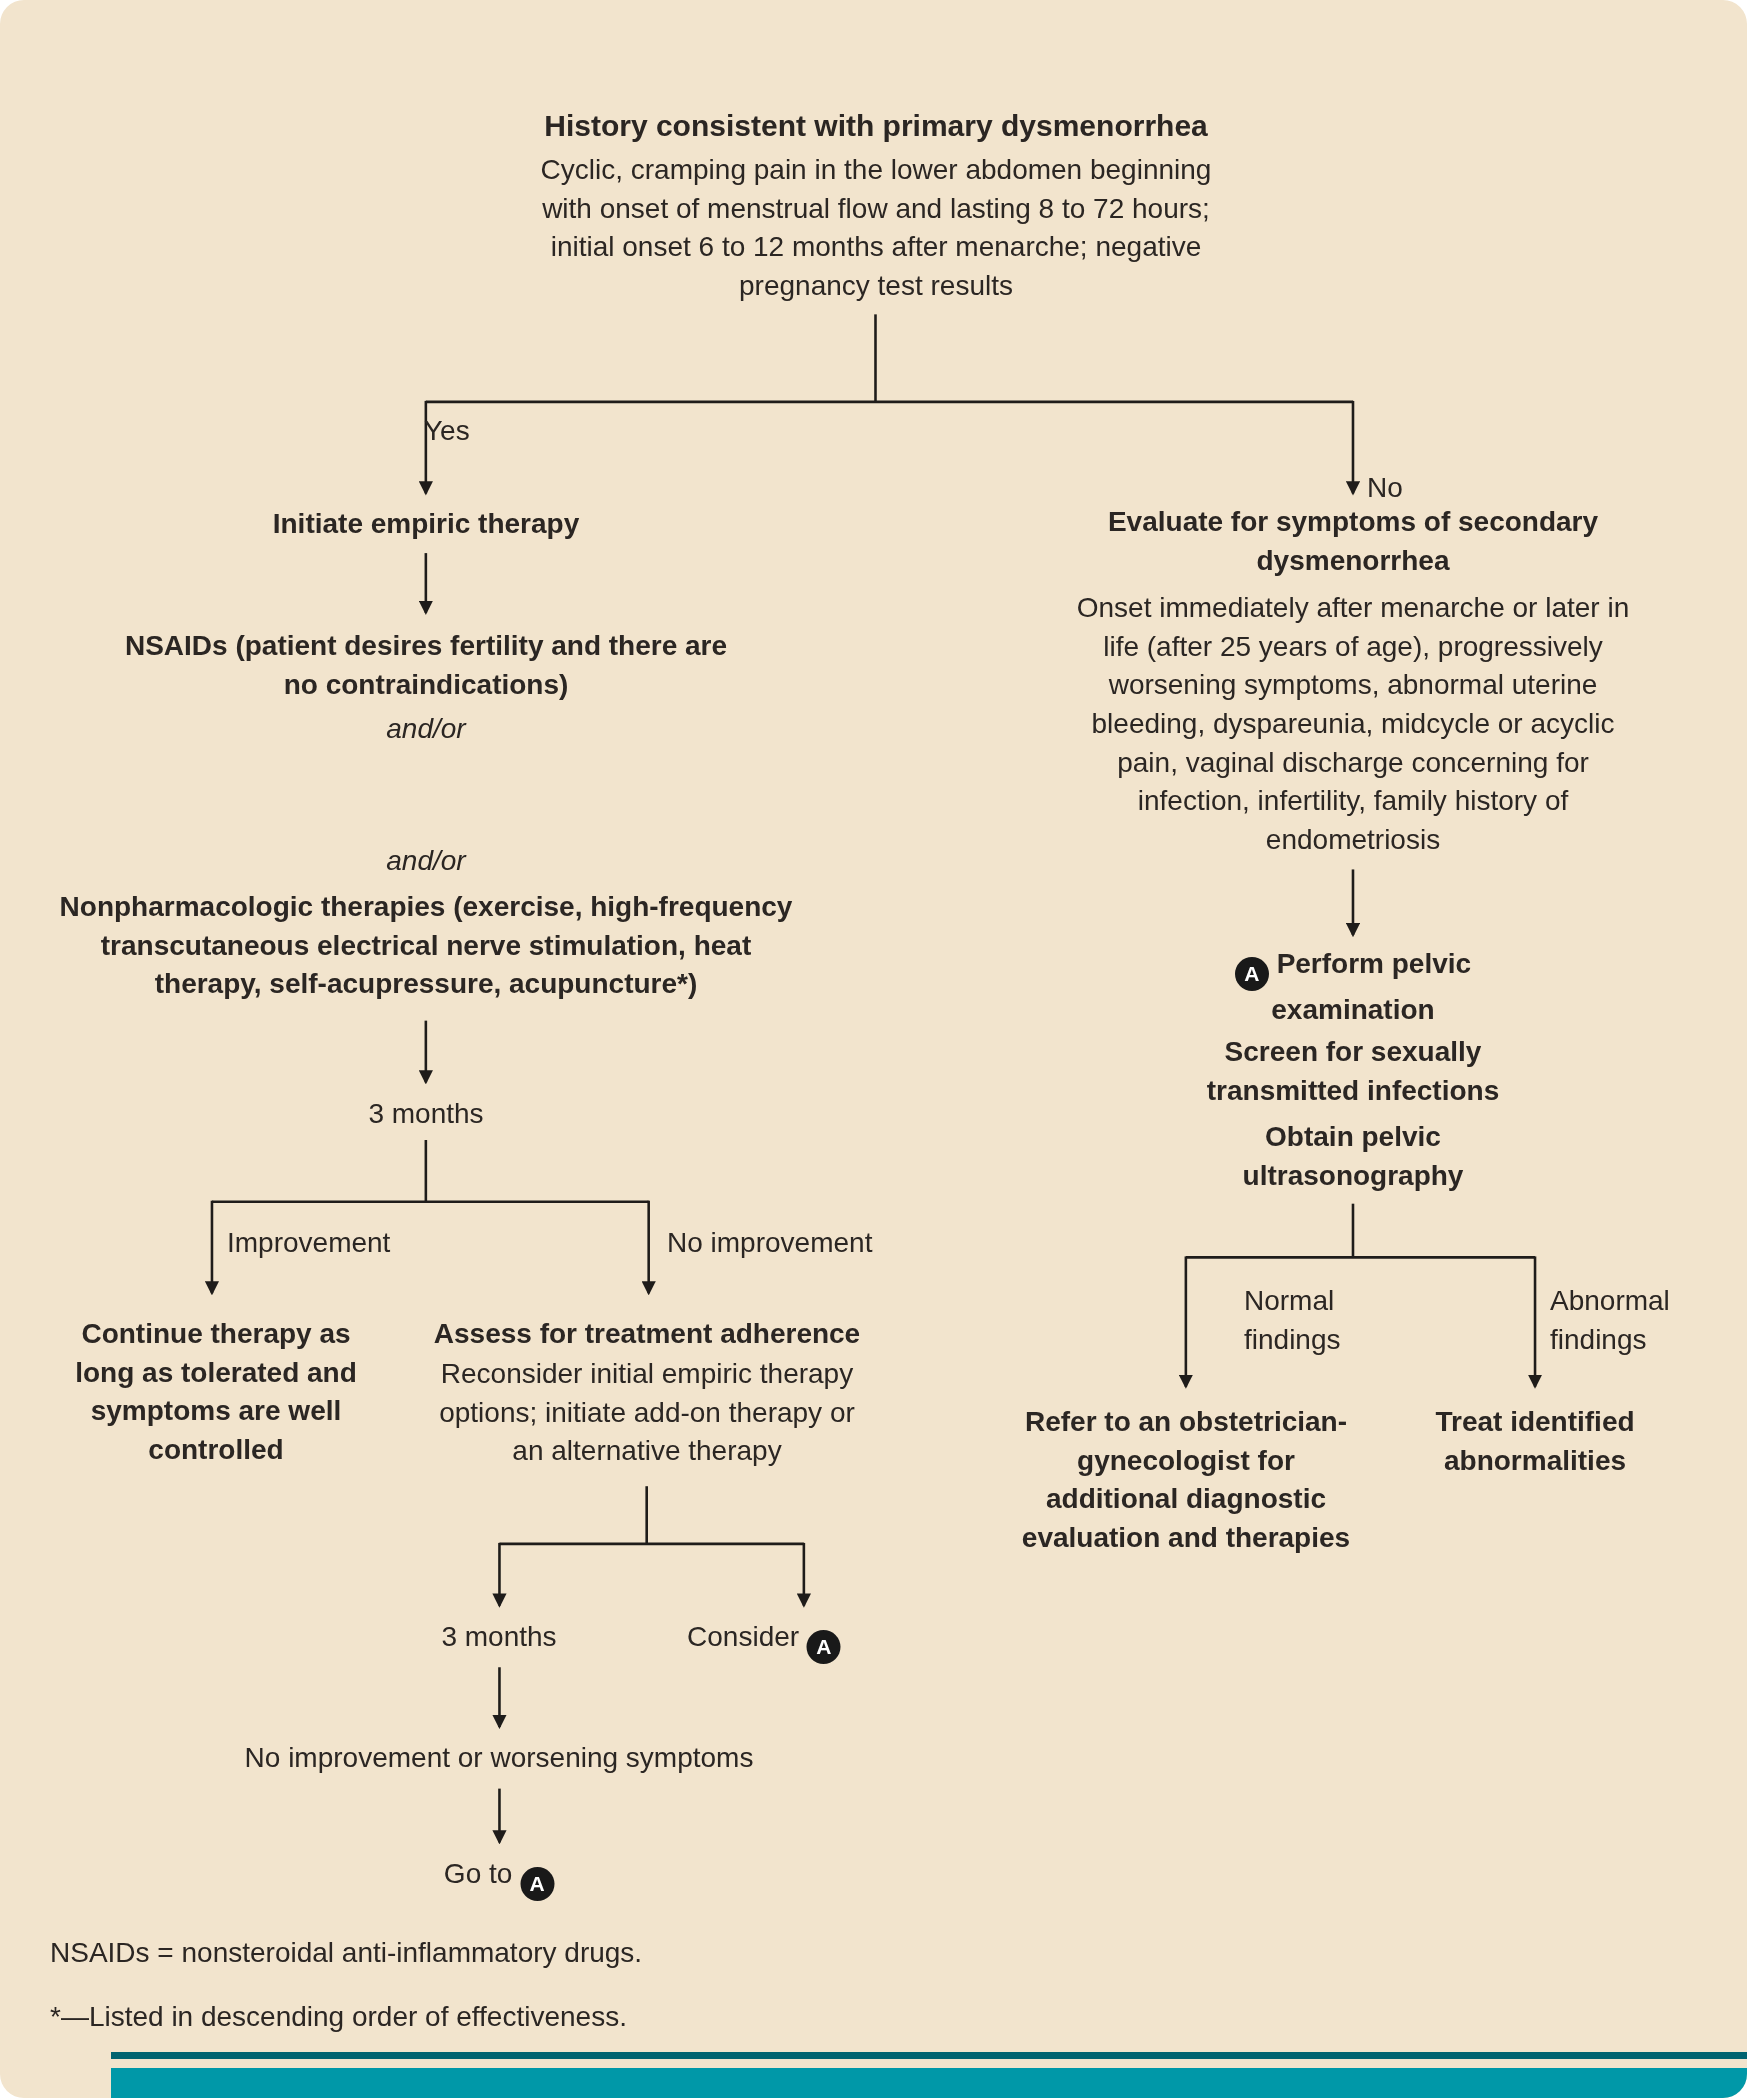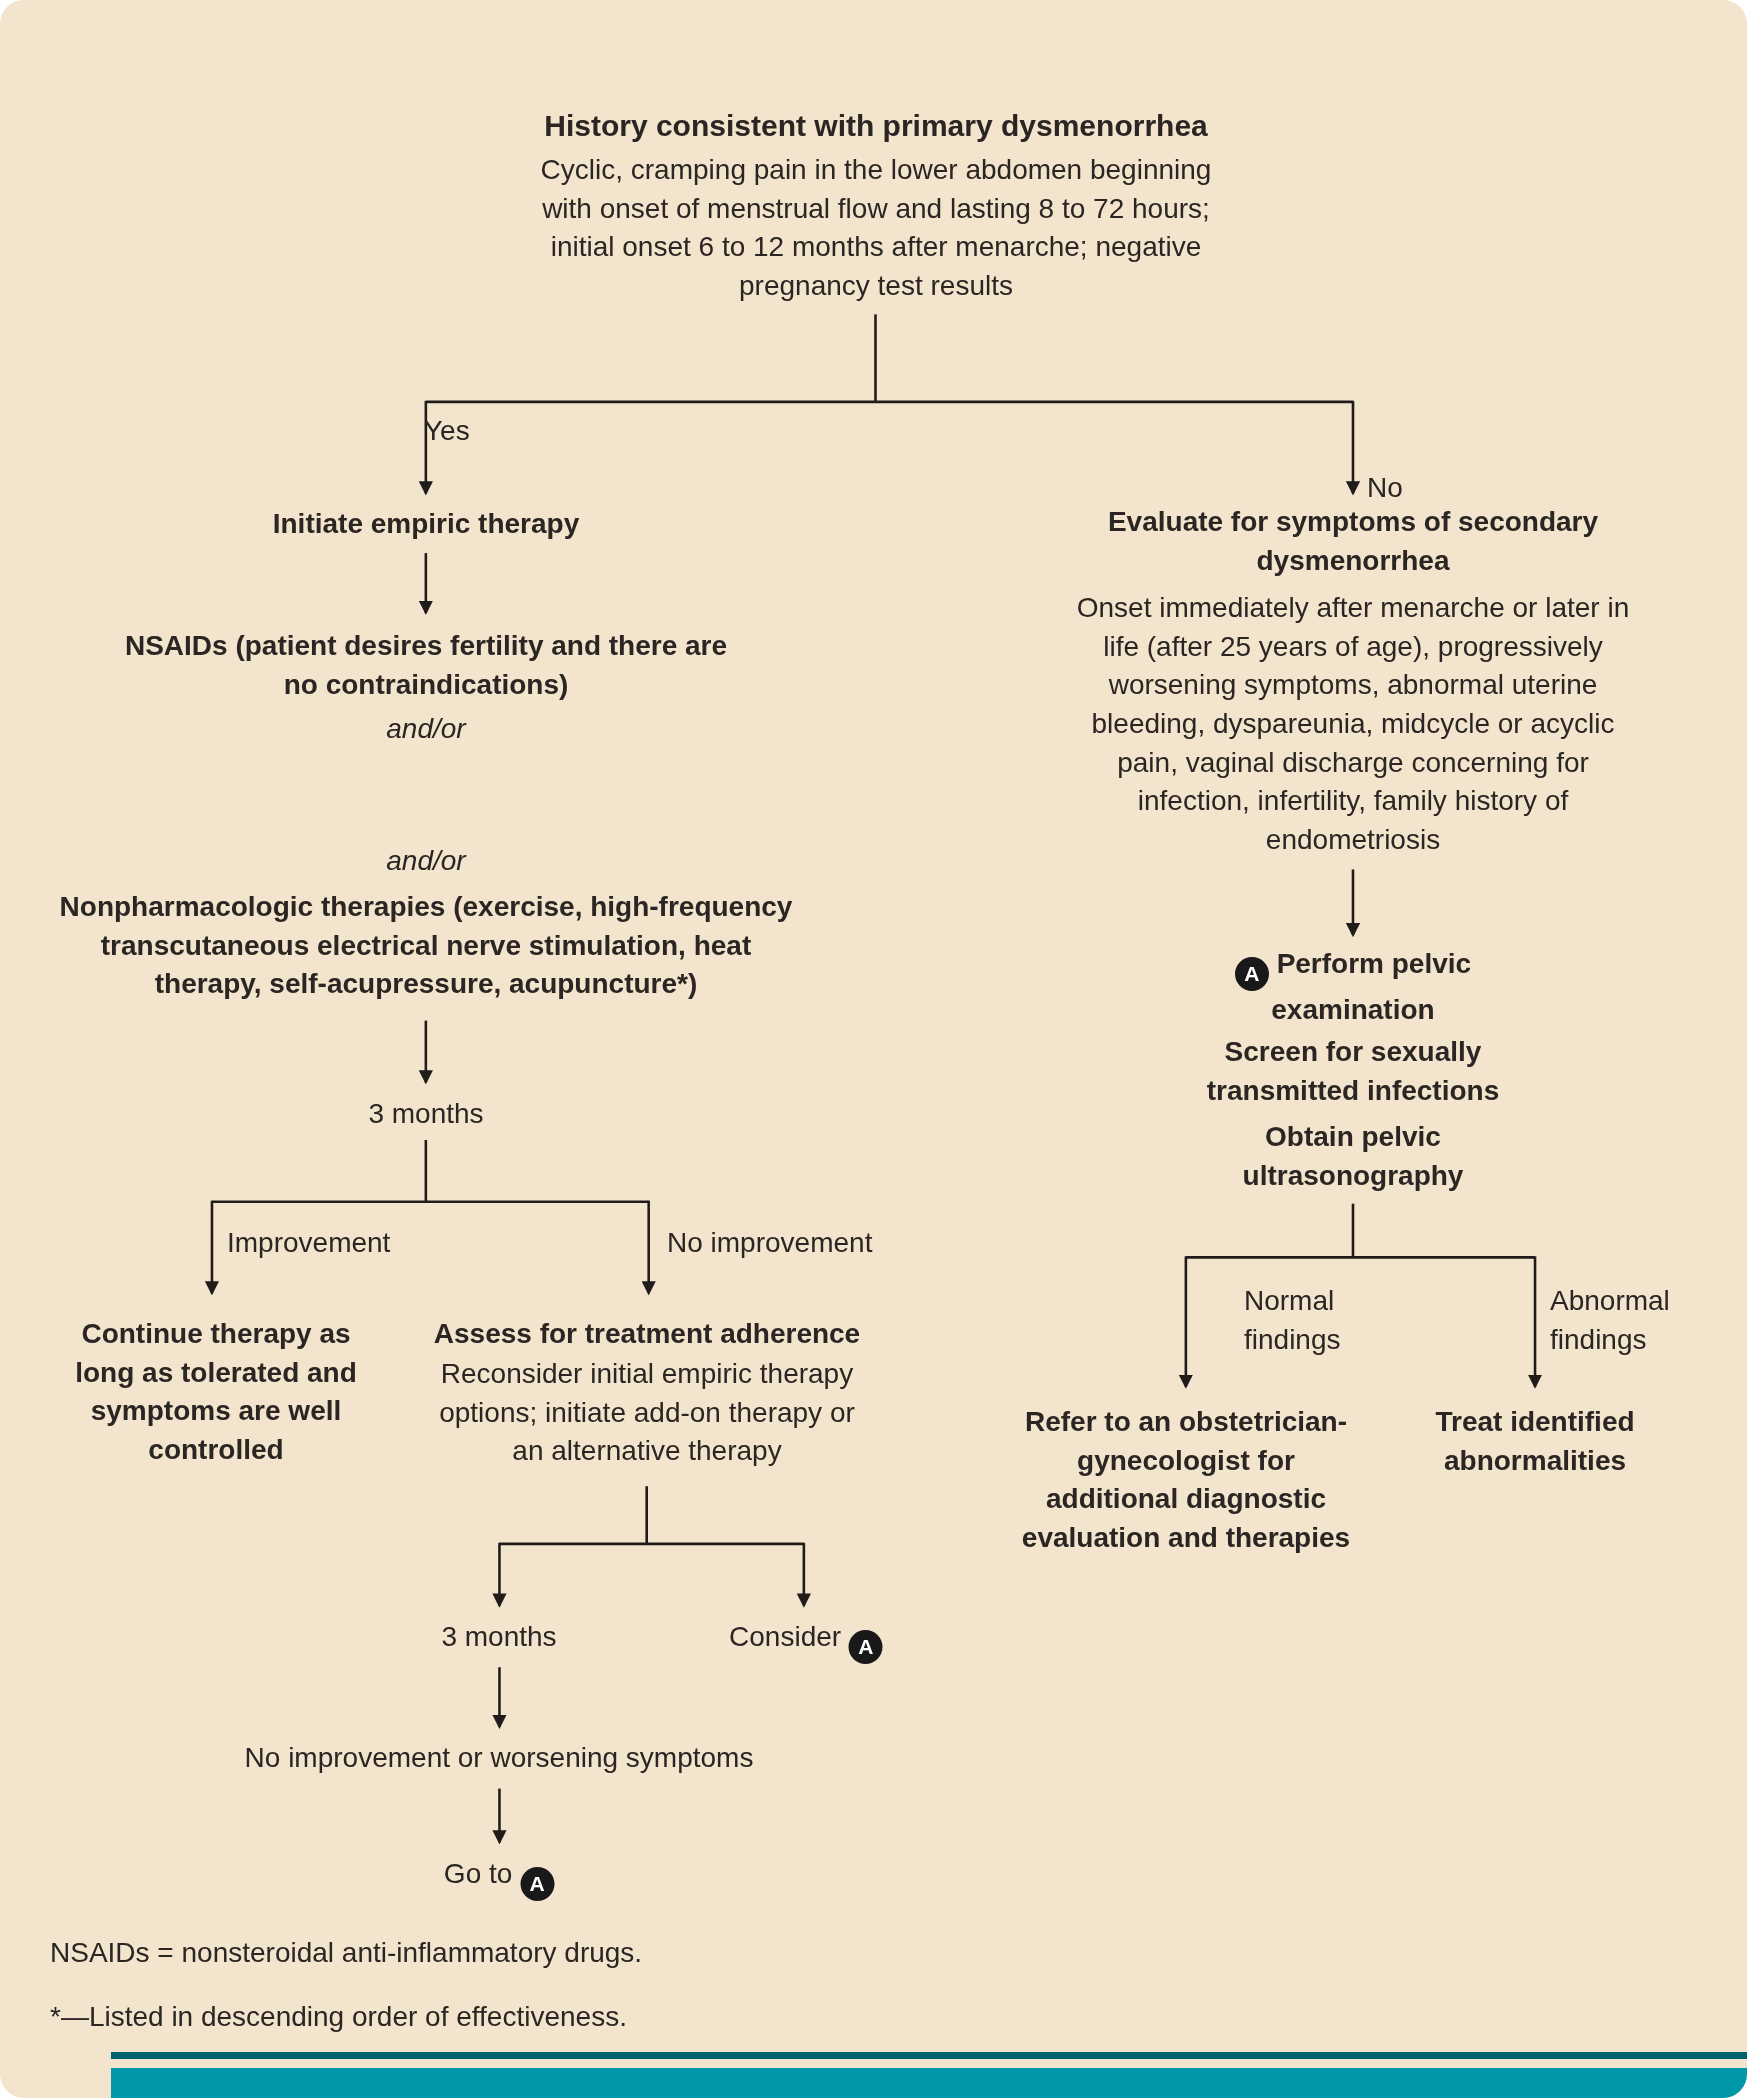--- a/index.html
+++ b/index.html
@@ -114,21 +114,21 @@
   <div class="node" style="left:227px; top:1224px;">Improvement</div>
   <div class="node" style="left:667px; top:1224px;">No improvement</div>
 
   <div class="node center bold" style="left:216px; top:1315px; width:299px;">Continue therapy as long as tolerated and symptoms are well controlled</div>
 
   <div class="node center bold" style="left:647px; top:1315px; width:468px;">Assess for treatment adherence</div>
   <div class="node center" style="left:647px; top:1355px; width:448px;">Reconsider initial empiric therapy options; initiate add-on therapy or an alternative therapy</div>
 
   <div class="node center" style="left:499px; top:1618px; width:219px;">3 months</div>
 
-  <div class="node center" style="left:806px; top:1618px; width:259px;">
+  <div class="node center" style="left:764px; top:1618px; width:259px;">
     <span>Consider</span>
     <span class="badge">A</span>
   </div>
 
   <div class="node center" style="left:499px; top:1739px; width:637px;">No improvement or worsening symptoms</div>
 
   <div class="node center" style="left:499px; top:1855px; width:219px;">
     <span>Go to</span>
     <span class="badge">A</span>
   </div>

